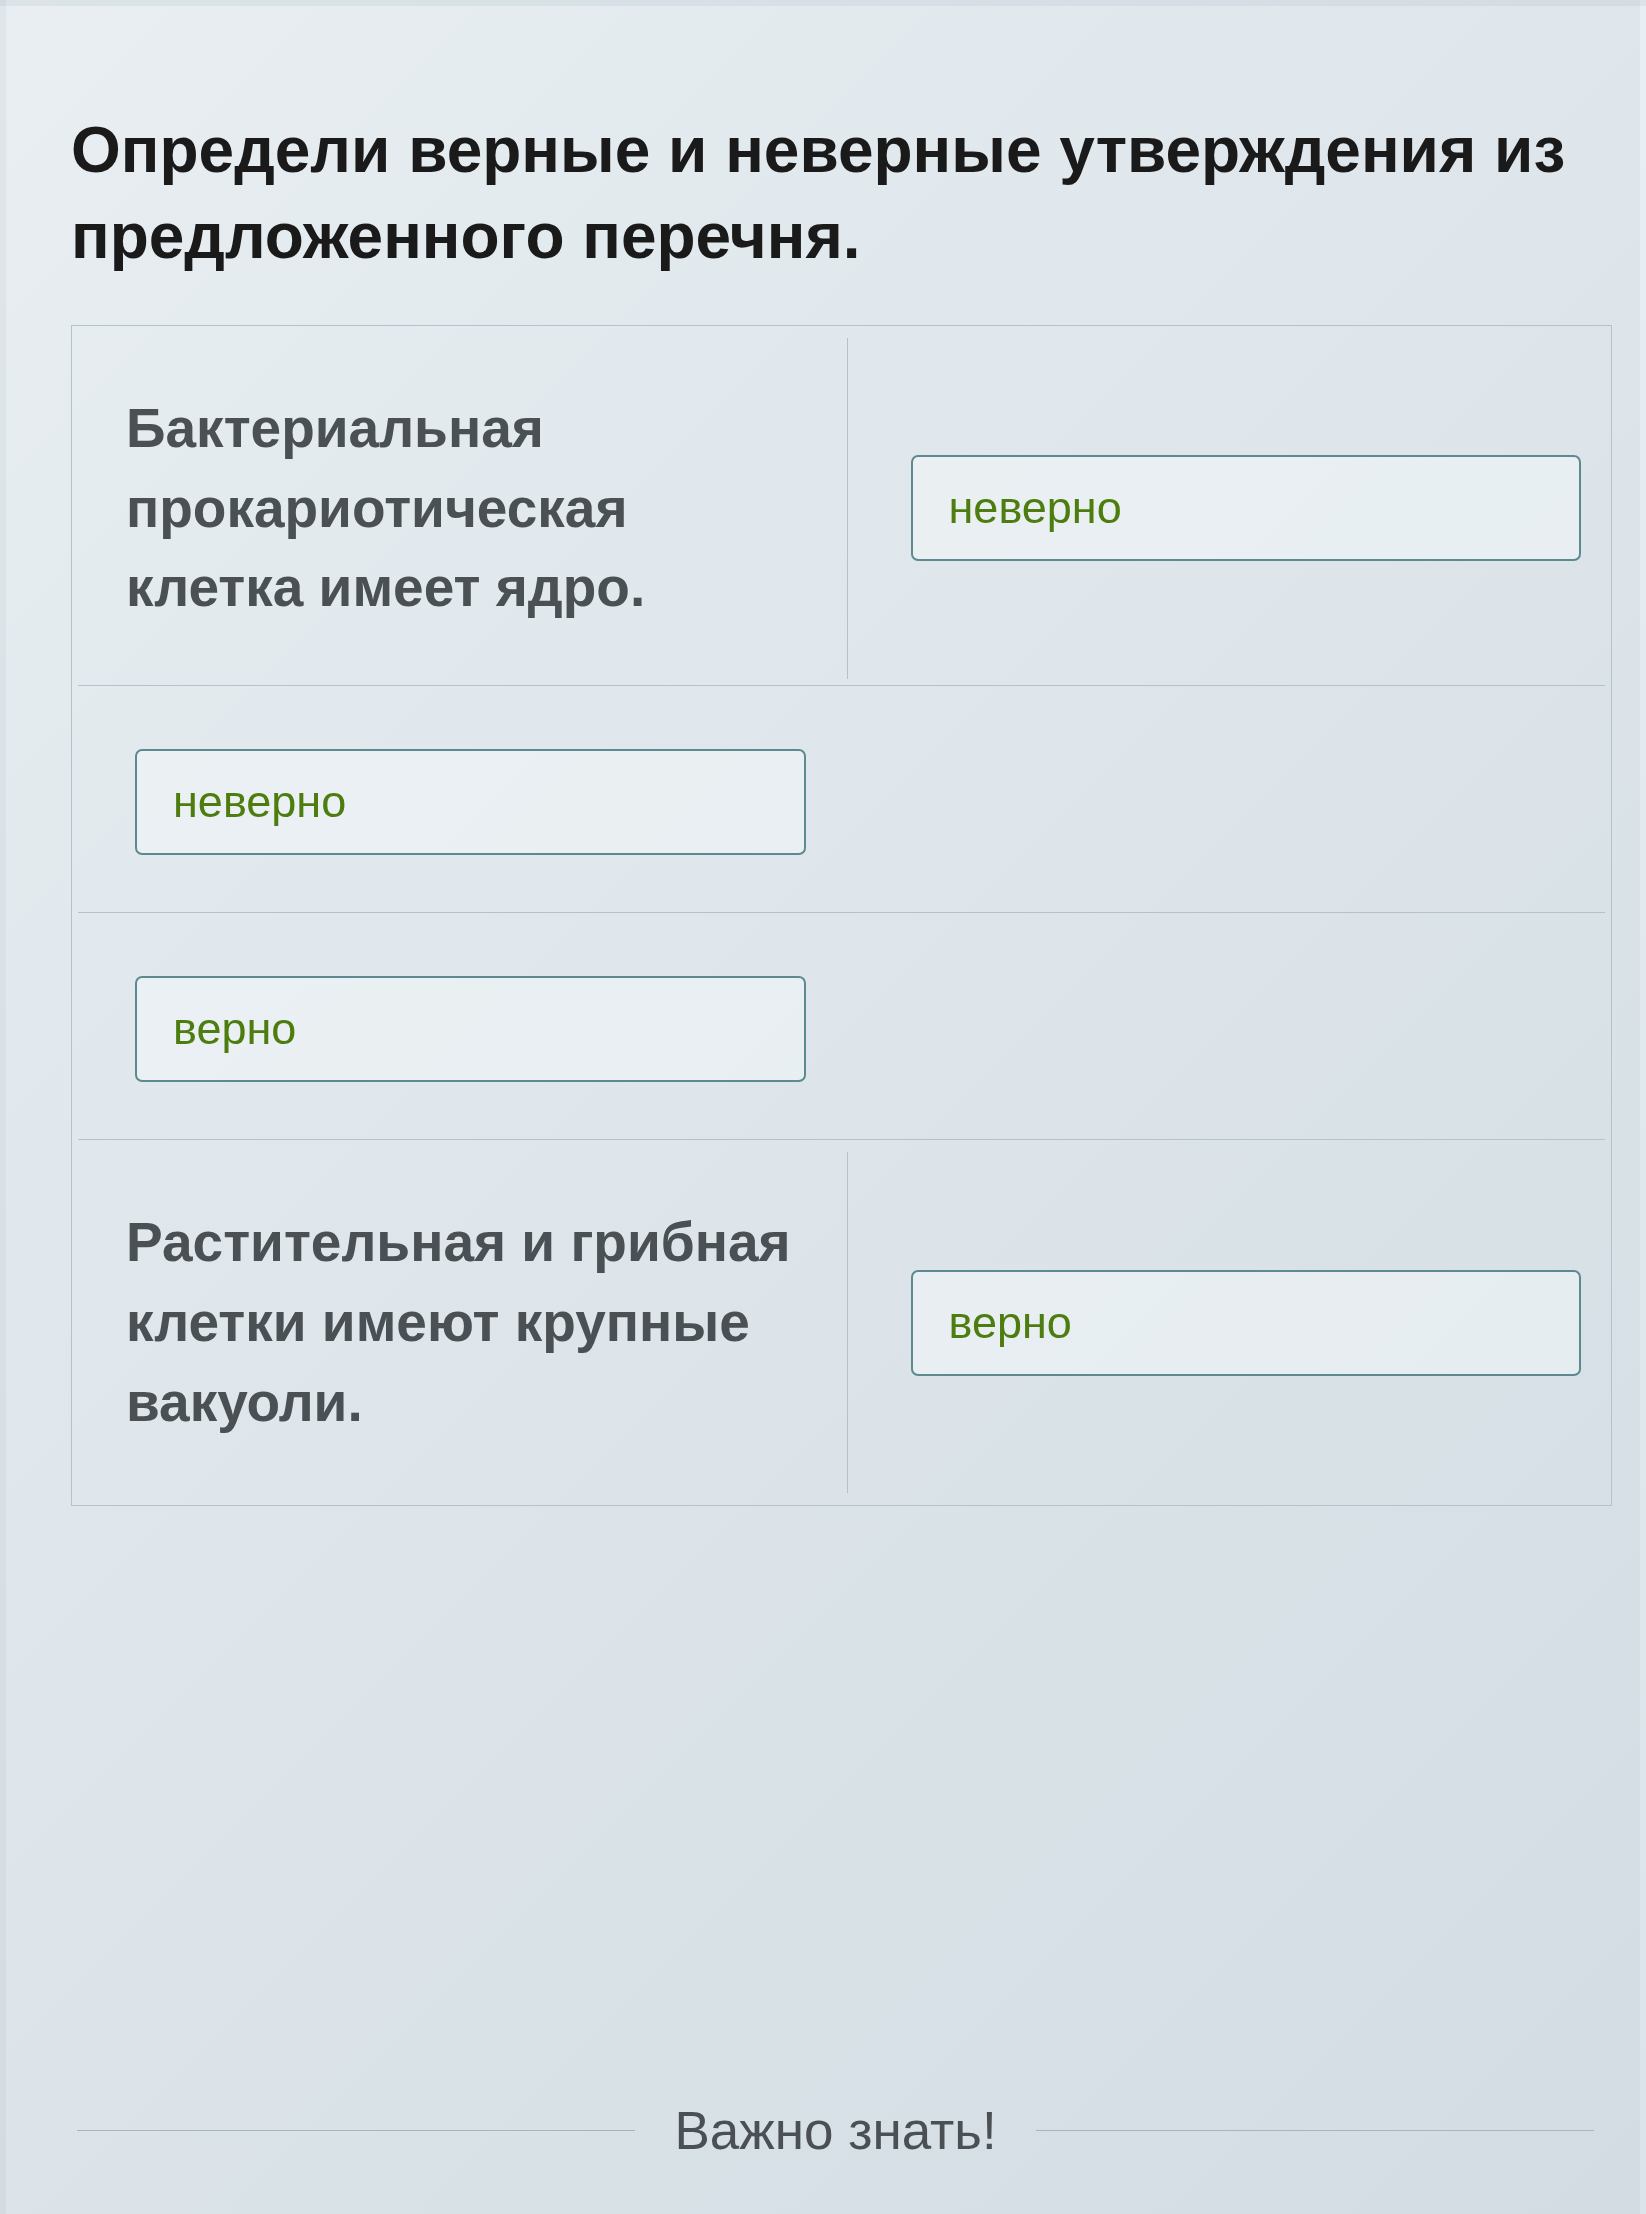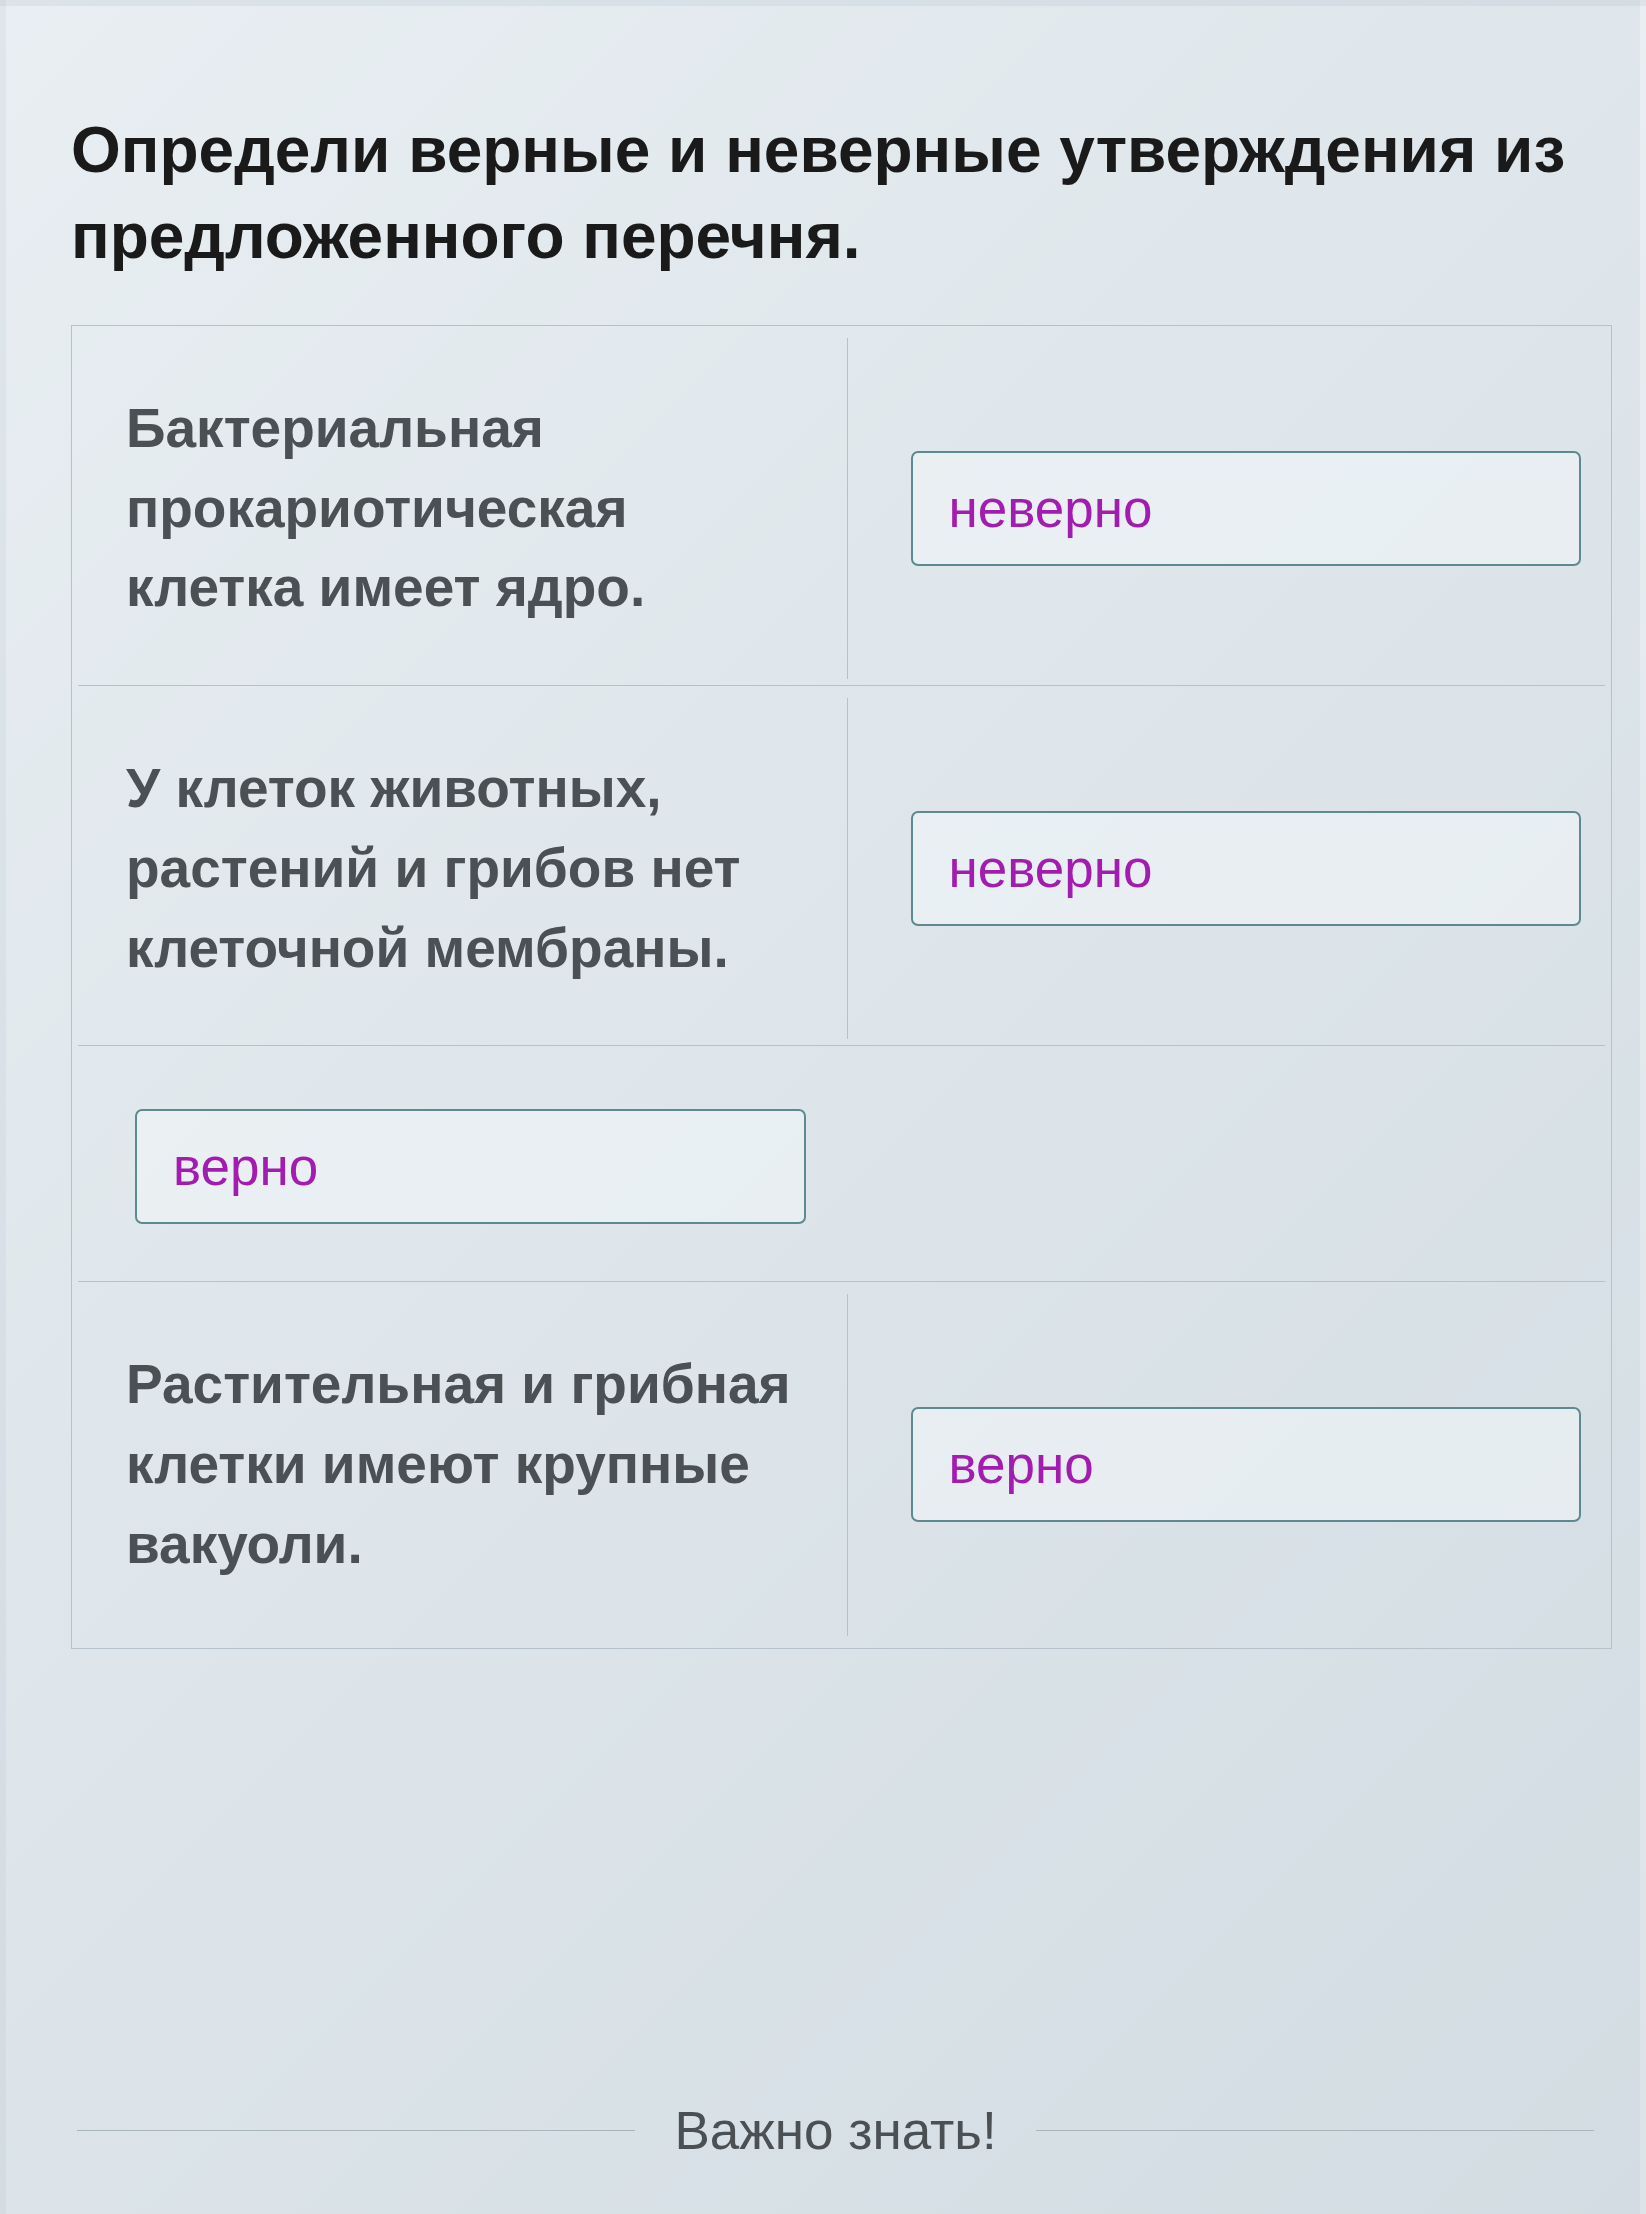--- a/index.html
+++ b/index.html
@@ -52,22 +52,22 @@
       font-size: 55px;
       color: #4a5054;
       line-height: 1.45;
       font-weight: 700;
     }
     .answer-box {
       width: 100%;
       border: 2.7px solid #5d8a90;
       border-radius: 7.1px;
       padding: 25px 36px;
-      font-size: 53px;
-      color: #a21caf;
+      font-size: 45px;
+      color: #4d7c0f;
       background: rgba(240, 245, 247, 0.6);
       cursor: pointer;
     }
     .footer-label {
       position: absolute;
       bottom: 53px;
       left: 0;
       right: 0;
       display: flex;
       align-items: center;
@@ -94,23 +94,20 @@
 <div class="quiz-table">
   <div class="quiz-row">
     <div class="statement-cell">
       <div class="statement-text">Бактериальная прокариотическая клетка имеет ядро.</div>
     </div>
     <div class="answer-cell">
       <div class="answer-box">неверно</div>
     </div>
   </div>
   <div class="quiz-row">
-    <div class="statement-cell">
-      <div class="statement-text">У клеток животных, растений и грибов нет клеточной мембраны.</div>
-    </div>
     <div class="answer-cell">
       <div class="answer-box">неверно</div>
     </div>
   </div>
   <div class="quiz-row">
     <div class="answer-cell">
       <div class="answer-box">верно</div>
     </div>
   </div>
   <div class="quiz-row">

